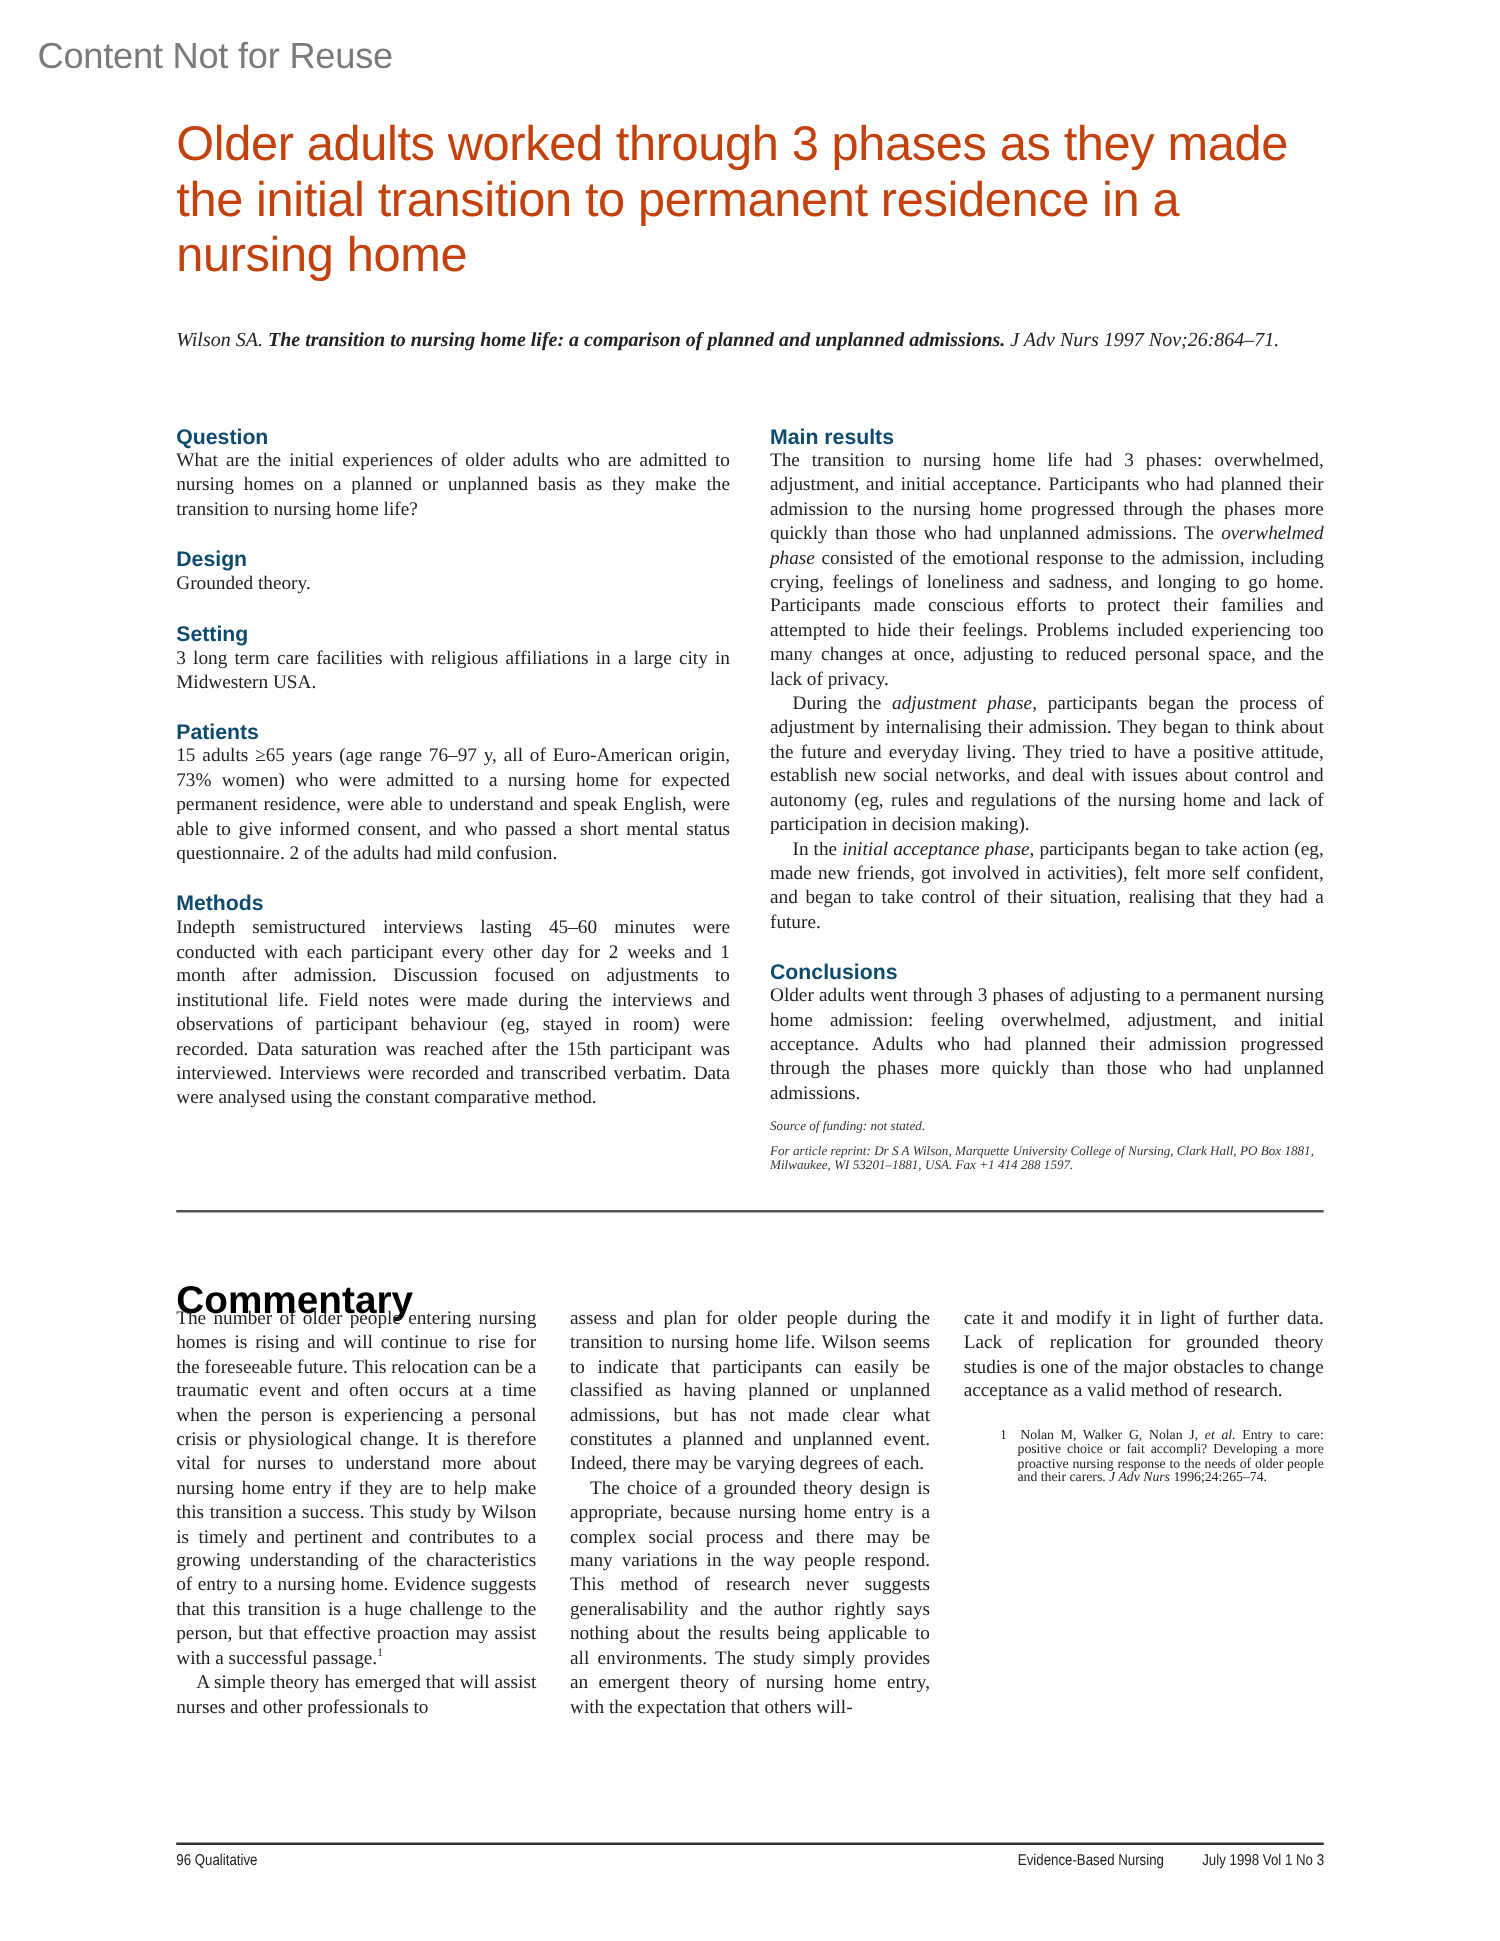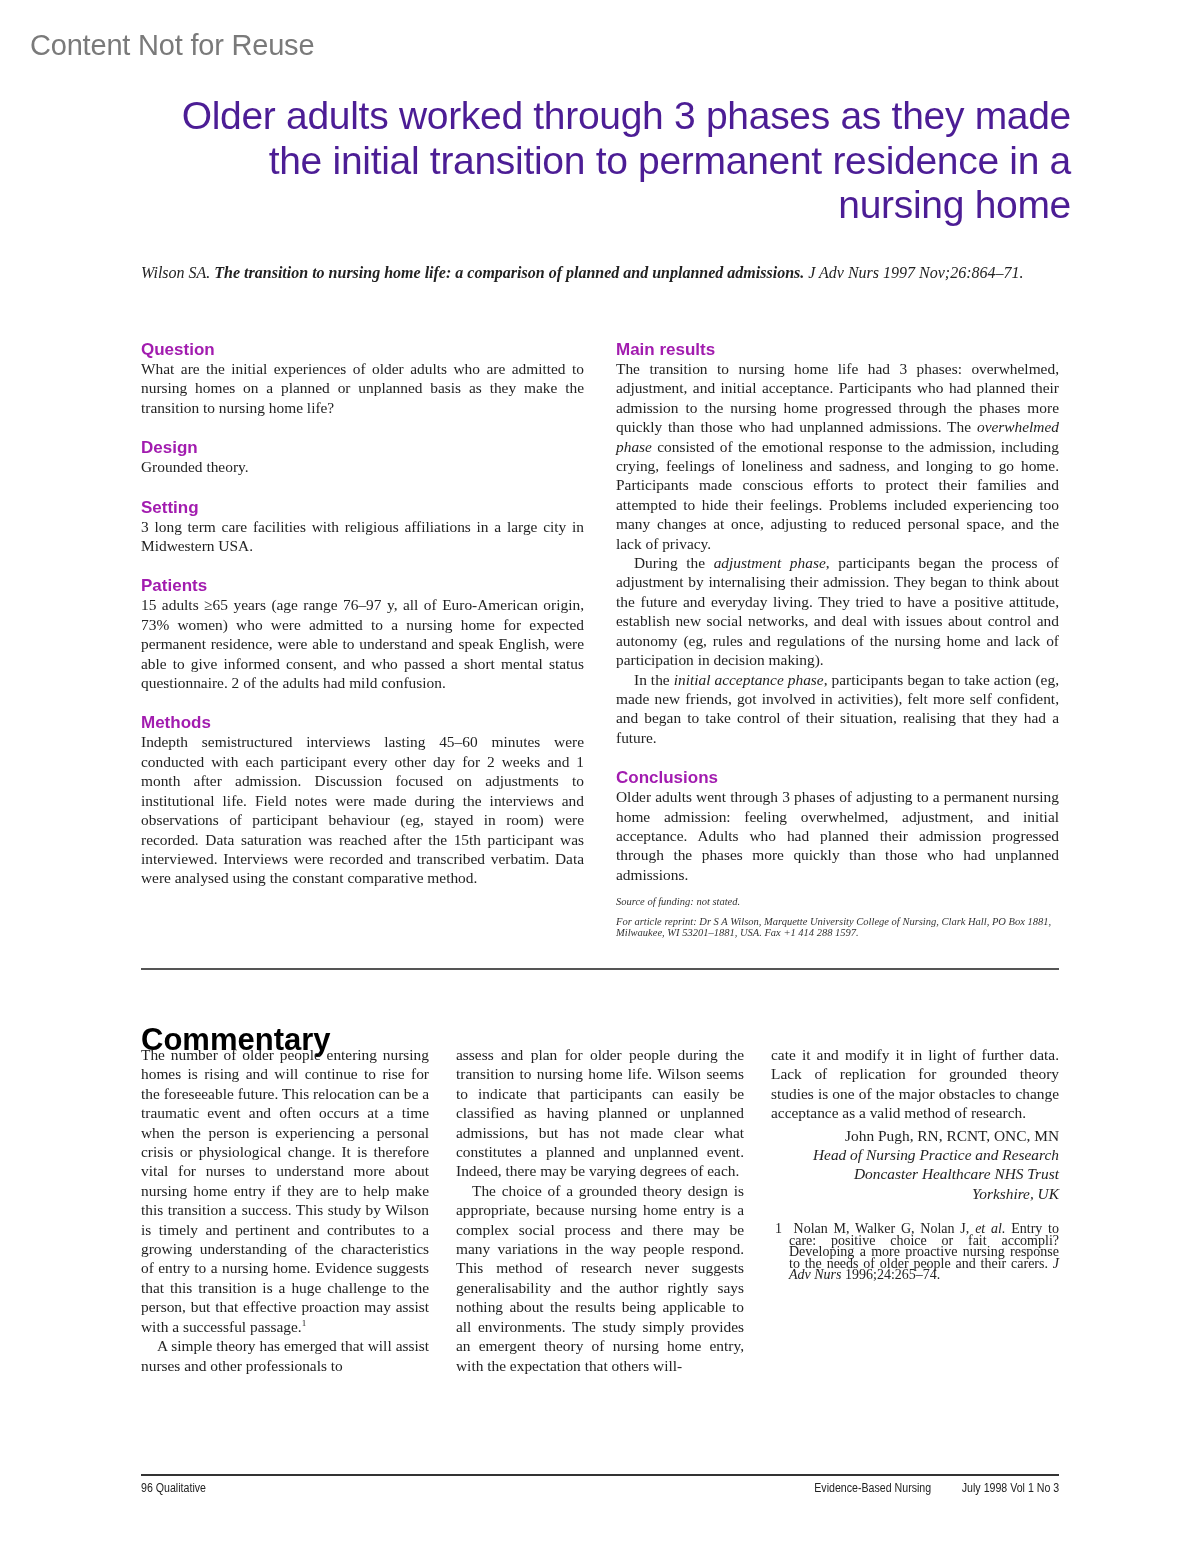--- a/index.html
+++ b/index.html
@@ -1,40 +1,40 @@
 <!DOCTYPE html>
 <html><head>
 <meta charset="utf-8">
 <style>
   html, body { margin: 0; padding: 0; background: #ffffff; }
   body { width: 1200px; height: 1553px; position: relative; overflow: hidden; color: #1a1a1a; }
   .watermark { position: absolute; left: 30px; top: 29px; font-family: "Liberation Sans", sans-serif; font-size: 29px; color: #7a7a7a; letter-spacing: -0.2px; }
-  .page-title { position: absolute; left: 141px; top: 94px; width: 930px; font-family: "Liberation Sans", sans-serif; font-size: 39px; line-height: 44.5px; color: #4c1d95; margin: 0; font-weight: normal; letter-spacing: -0.3px; text-align: right; }
+  .page-title { position: absolute; left: 141px; top: 94px; width: 930px; font-family: "Liberation Sans", sans-serif; font-size: 39px; line-height: 44.5px; color: #c2410c; margin: 0; font-weight: normal; letter-spacing: -0.3px; }
   .citation { position: absolute; left: 141px; top: 263px; width: 930px; font-family: "Liberation Serif", serif; font-size: 16px; line-height: 19px; color: #222; font-style: italic; }
   .citation b { font-weight: bold; margin-top: 43px; }
   .col { position: absolute; font-family: "Liberation Serif", serif; font-size: 15.4px; line-height: 19.4px; color: #222; text-align: justify; }
   .col-left { left: 141px; top: 340px; width: 443px; }
   .col-right { left: 616px; top: 340px; width: 443px; }
-  .sec-head { font-family: "Liberation Sans", sans-serif; font-weight: bold; font-size: 17px; line-height: 19px; color: #a21caf; margin: 0; }
+  .sec-head { font-family: "Liberation Sans", sans-serif; font-weight: bold; font-size: 17px; line-height: 19px; color: #0c4a6e; margin: 0; }
   .sec-body { margin: 0 0 21px 0; }
   .sec-body p { margin: 0; }
   .sec-body p.indent { text-indent: 18px; }
   .small-note { font-size: 10.5px; line-height: 11.5px; font-style: italic; color: #333; margin: 0 0 8px 0; text-align: left; }
   .rule-top { position: absolute; left: 141px; top: 968px; width: 918px; height: 2px; background: #555; }
   .commentary-head { position: absolute; left: 141px; top: 1022px; font-family: "Liberation Sans", sans-serif; font-weight: bold; font-size: 31px; color: #000; margin: 0; }
   .ccol { position: absolute; top: 1045px; width: 288px; font-family: "Liberation Serif", serif; font-size: 15.4px; line-height: 19.4px; color: #222; text-align: justify; }
   .ccol p { margin: 0; }
   .ccol p.indent { text-indent: 16px; }
   .ccol1 { left: 141px; }
   .ccol2 { left: 456px; }
   .ccol3 { left: 771px; }
   .sig { text-align: right; margin-top: 3px; }
   .sig .name { font-style: normal; }
   .sig .it { font-style: italic; }
-  .ref { margin-top: 20px; font-size: 14px; line-height: 11.5px; text-align: justify; padding-left: 18px; text-indent: -14px; }
+  .ref { margin-top: 20px; font-size: 11px; line-height: 11.5px; text-align: justify; padding-left: 18px; text-indent: -14px; margin-left: 25px; }
   .rule-bottom { position: absolute; left: 141px; top: 1474px; width: 918px; height: 2px; background: #333; }
   .footer { position: absolute; top: 1481px; font-family: "Liberation Sans", sans-serif; font-size: 12.5px; color: #222; transform: scaleX(0.85); }
   .footer-left { left: 141px; transform-origin: left center; }
   .footer-right { right: 141px; transform-origin: right center; }
   .footer-right span + span { margin-left: 36px; }
   sup { font-size: 9px; line-height: 0; }
 </style>
 </head>
 <body>
 
@@ -88,26 +88,20 @@
   <p class="indent" id="p2a">A simple theory has emerged that will assist nurses and other professionals to</p>
 </div>
 
 <div class="ccol ccol2">
   <p id="p2b">assess and plan for older people during the transition to nursing home life. Wilson seems to indicate that participants can easily be classified as having planned or unplanned admissions, but has not made clear what constitutes a planned and unplanned event. Indeed, there may be varying degrees of each.</p>
   <p class="indent" id="p3a">The choice of a grounded theory design is appropriate, because nursing home entry is a complex social process and there may be many variations in the way people respond. This method of research never suggests generalisability and the author rightly says nothing about the results being applicable to all environments. The study simply provides an emergent theory of nursing home entry, with the expectation that others will-</p>
 </div>
 
 <div class="ccol ccol3">
   <p id="p3b">cate it and modify it in light of further data. Lack of replication for grounded theory studies is one of the major obstacles to change acceptance as a valid method of research.</p>
-  <div class="sig">
-    <div class="name">John Pugh, RN, RCNT, ONC, MN</div>
-    <div class="it">Head of Nursing Practice and Research</div>
-    <div class="it">Doncaster Healthcare NHS Trust</div>
-    <div class="it">Yorkshire, UK</div>
-  </div>
   <div class="ref">
     <span>1</span>&nbsp;&nbsp;<span>Nolan M, Walker G, Nolan J, </span><i>et al.</i><span> Entry to care: positive choice or fait accompli? Developing a more proactive nursing response to the needs of older people and their carers. </span><i>J Adv Nurs</i><span> 1996;24:265–74.</span>
   </div>
 </div>
 
 <div class="rule-bottom"></div>
 <div class="footer footer-left">96 Qualitative</div>
 <div class="footer footer-right">
   <span>Evidence-Based Nursing</span><span>July 1998 Vol 1 No 3</span>
 </div>

